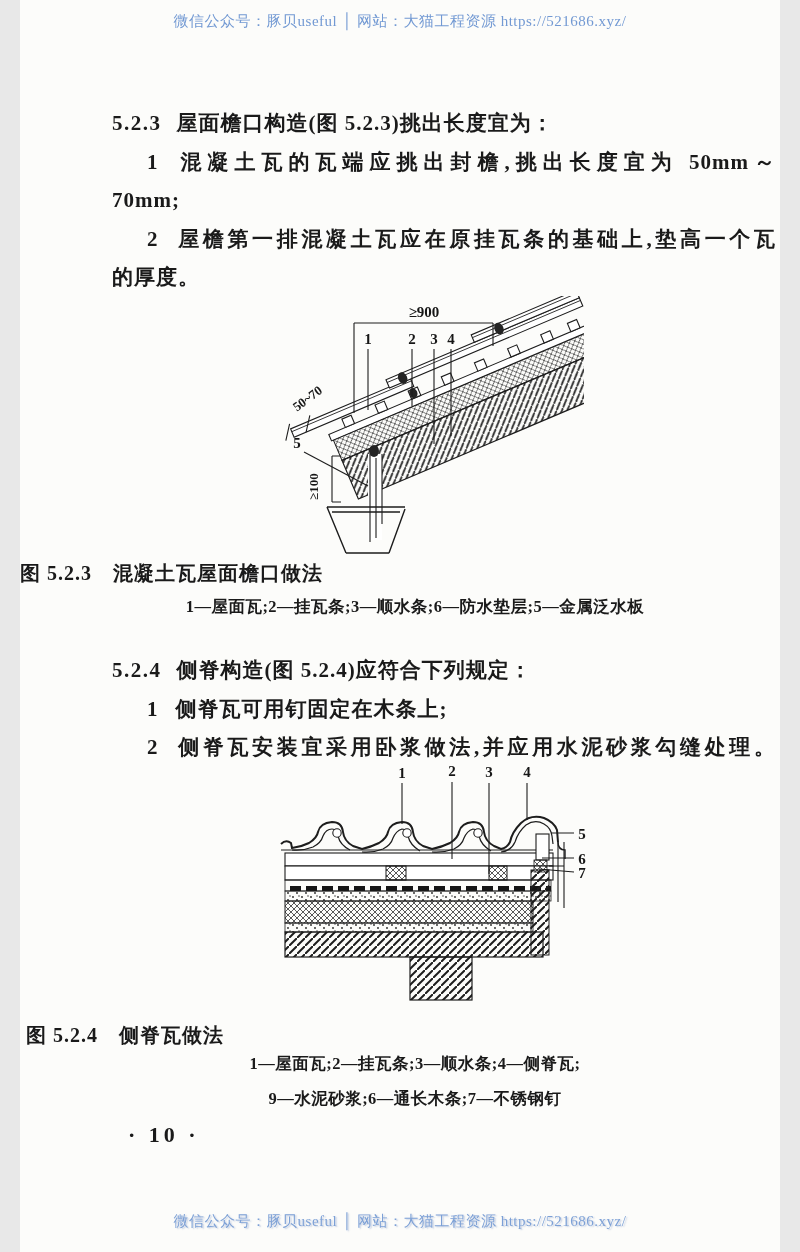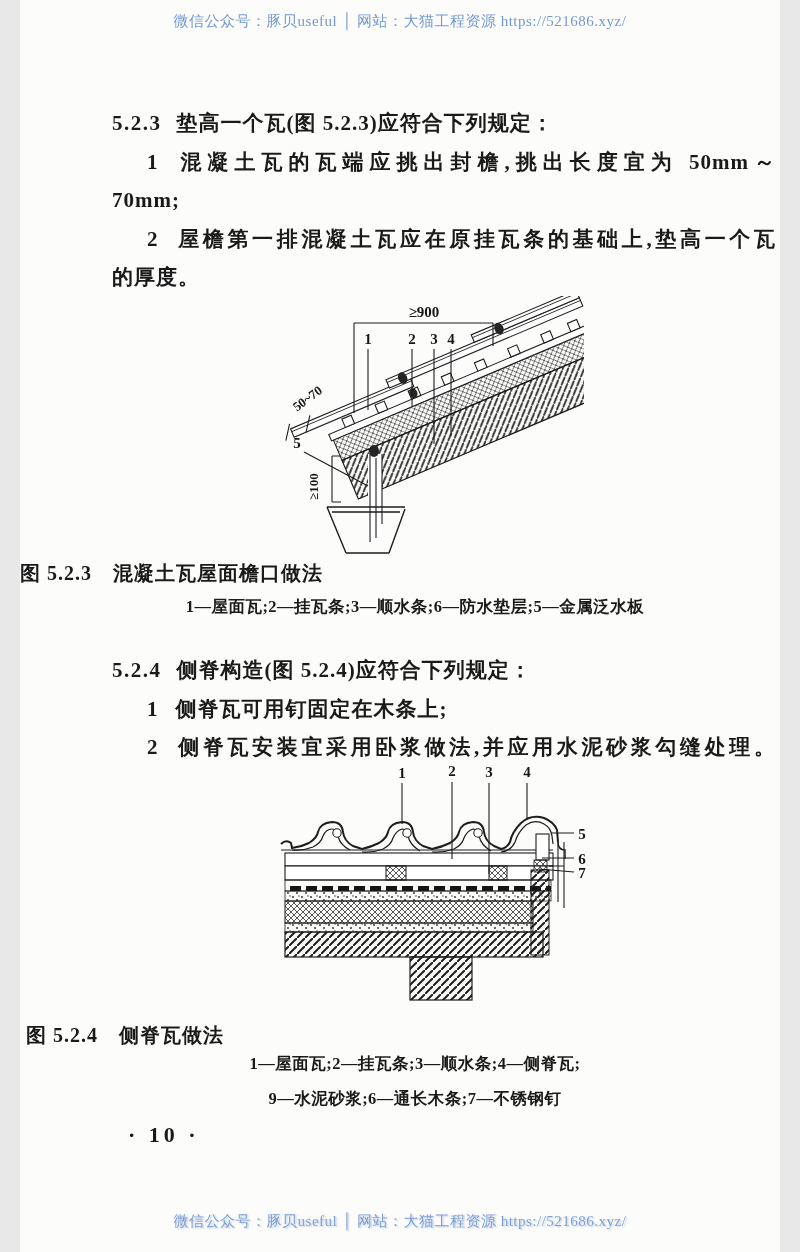--- a/index.html
+++ b/index.html
@@ -41,21 +41,21 @@
   .blob{fill:#242424;stroke:none;}
 </style>
 </head>
 <body>
 
 <div class="page" style="background: rgb(252, 252, 250);">
 
   <div class="watermark wm-top" style="color: rgb(114, 153, 211);">微信公众号：豚贝useful │ 网站：大猫工程资源 https://521686.xyz/</div>
 
   <div class="bodytext sec-523">
-    <div class="bline"><span class="hnum">5.2.3</span><span>垫高一个瓦(图 5.2.3)应符合下列规定：</span></div>
+    <div class="bline"><span class="hnum">5.2.3</span><span>屋面檐口构造(图 5.2.3)挑出长度宜为：</span></div>
     <div class="bline wrapjust"><span class="inum">1</span><span>混凝土瓦的瓦端应挑出封檐,挑出长度宜为 50mm～</span></div>
     <div class="bline"><span>70mm;</span></div>
     <div class="bline wrapjust"><span class="inum">2</span><span>屋檐第一排混凝土瓦应在原挂瓦条的基础上,垫高一个瓦</span></div>
     <div class="bline"><span>的厚度。</span></div>
   </div>
 
   <div class="figwrap fig1">
     <svg width="310" height="262" viewBox="0 0 310 262">
       <defs>
         <pattern id="xh1" width="6" height="6" patternUnits="userSpaceOnUse">

